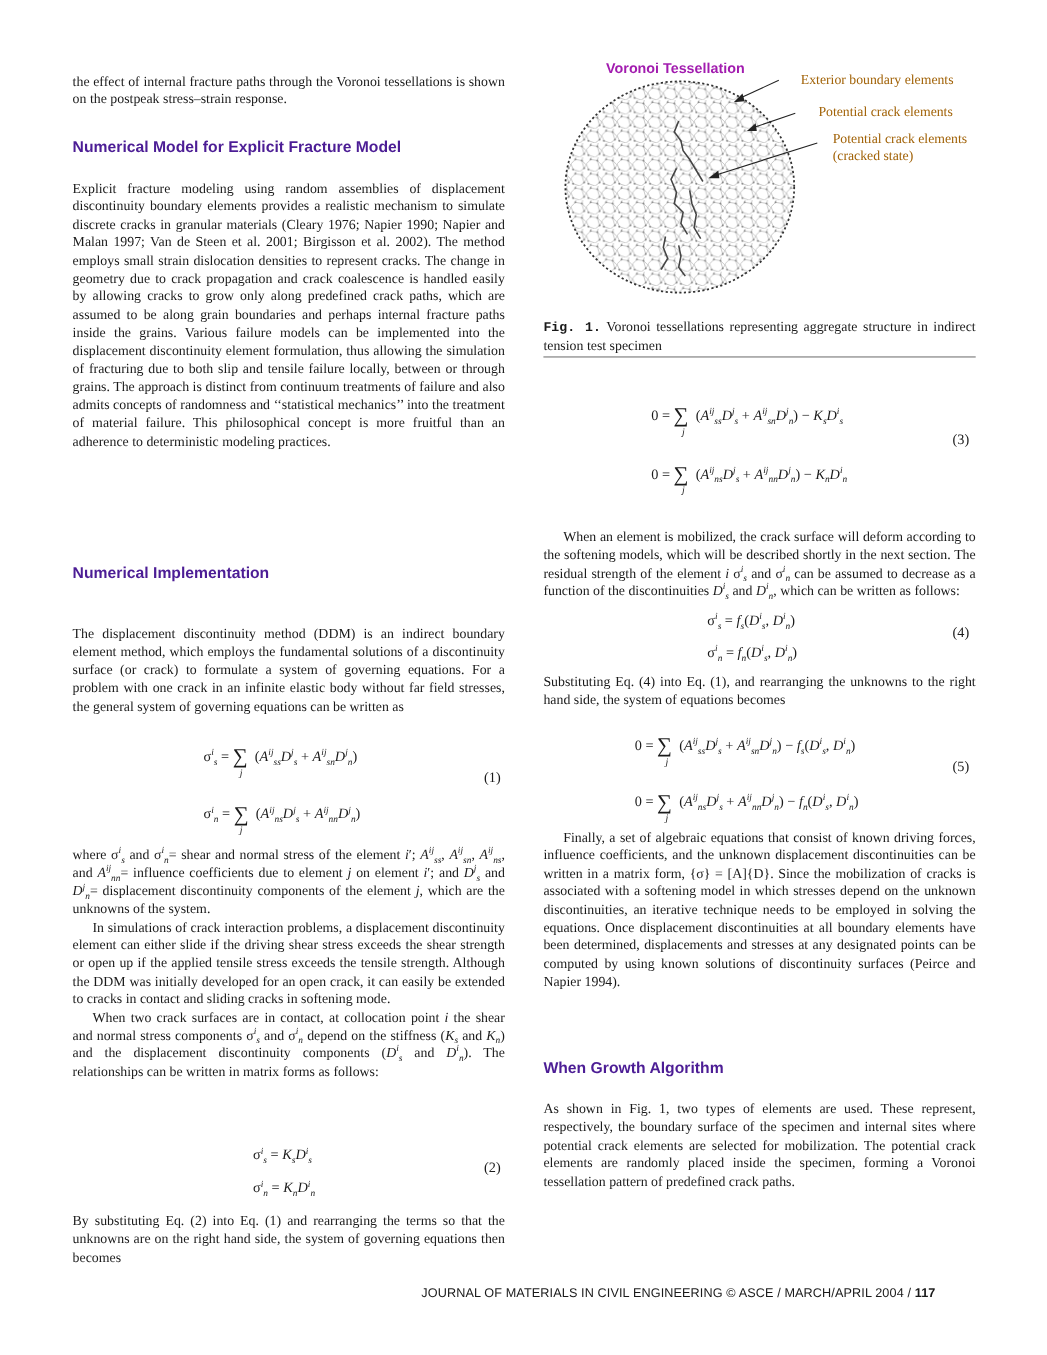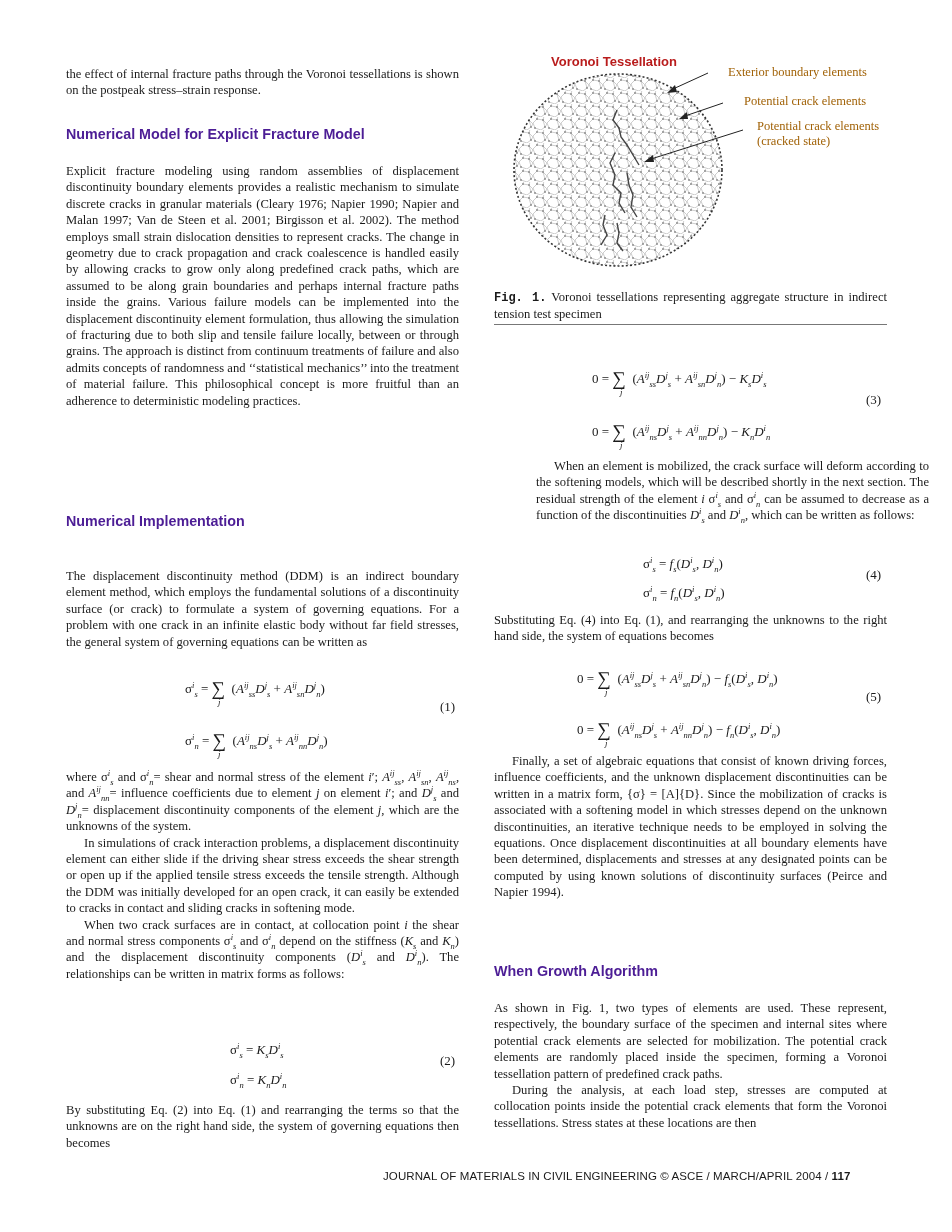--- a/index.html
+++ b/index.html
@@ -75,21 +75,21 @@
   <div class="eq" style="left:230px; top:1042px;">σ<sup><i>i</i></sup><sub><i>s</i></sub> = <i>K</i><sub><i>s</i></sub><i>D</i><sup><i>i</i></sup><sub><i>s</i></sub></div>
   <div class="eqnum" style="left:440px; top:1053px;">(2)</div>
   <div class="eq" style="left:230px; top:1072px;">σ<sup><i>i</i></sup><sub><i>n</i></sub> = <i>K</i><sub><i>n</i></sub><i>D</i><sup><i>i</i></sup><sub><i>n</i></sub></div>
 </div>
 
 <div class="col left" style="top:1102px;">
   <p>By substituting Eq. (2) into Eq. (1) and rearranging the terms so that the unknowns are on the right hand side, the system of governing equations then becomes</p>
 </div>
 
 <div>
-  <div style="position:absolute; left:551px; top:54px; font-family:'Liberation Sans',sans-serif; font-weight:bold; font-size:13px; color:#b91c1c;">Voronoi Tessellation</div>
+  <div style="position:absolute; left:551px; top:54px; font-family:'Liberation Sans',sans-serif; font-weight:bold; font-size:13px; color:#a21caf;">Voronoi Tessellation</div>
   <svg style="position:absolute; left:505px; top:65px;" width="380" height="215">
     <defs>
       <pattern id="vor" width="14" height="13" patternUnits="userSpaceOnUse">
         <path d="M0 6 L4 2 L10 3 L14 7 M4 2 L5 -2 M10 3 L11 -1 M0 6 L2 11 L8 13 M8 13 L12 10 L14 7 M12 10 L10 3" stroke="#b8b8b8" stroke-width="0.7" fill="none"></path>
         <circle cx="4" cy="2" r="0.9" fill="#888"></circle>
           <circle cx="10" cy="3" r="0.9" fill="#888"></circle>
         <circle cx="2" cy="11" r="0.9" fill="#888"></circle>
           <circle cx="12" cy="10" r="0.9" fill="#888"></circle>
       </pattern>
     </defs>
@@ -125,21 +125,21 @@
     0 = <span class="sum">∑</span>&nbsp; (<i>A</i><sup><i>ij</i></sup><sub><i>ss</i></sub><i>D</i><sup><i>j</i></sup><sub><i>s</i></sub> + <i>A</i><sup><i>ij</i></sup><sub><i>sn</i></sub><i>D</i><sup><i>j</i></sup><sub><i>n</i></sub>) − <i>K</i><sub><i>s</i></sub><i>D</i><sup><i>i</i></sup><sub><i>s</i></sub>
   </div>
   <span class="sumj" style="left:620px; top:387px;">j</span>
   <div class="eqnum" style="left:866px; top:392px;">(3)</div>
   <div class="eq" style="left:592px; top:419px;">
     0 = <span class="sum">∑</span>&nbsp; (<i>A</i><sup><i>ij</i></sup><sub><i>ns</i></sub><i>D</i><sup><i>j</i></sup><sub><i>s</i></sub> + <i>A</i><sup><i>ij</i></sup><sub><i>nn</i></sub><i>D</i><sup><i>j</i></sup><sub><i>n</i></sub>) − <i>K</i><sub><i>n</i></sub><i>D</i><sup><i>i</i></sup><sub><i>n</i></sub>
   </div>
   <span class="sumj" style="left:620px; top:440px;">j</span>
 </div>
 
-<div class="col right" style="top:458px;margin-left:42px;">
+<div class="col right" style="top:480px;">
   <p class="indent">
     <span>When an element is mobilized, the crack surface will deform according to the softening models, which will be described shortly in the next section. The residual strength of the element</span> <i>i</i> σ<sup><i>i</i></sup><sub><i>s</i></sub>
     <span>and</span> σ<sup><i>i</i></sup><sub><i>n</i></sub>
     <span>can be assumed to decrease as a function of the discontinuities</span> <i>D</i><sup><i>i</i></sup><sub><i>s</i></sub>
     <span>and</span> <i>D</i><sup><i>i</i></sup><sub><i>n</i></sub><span>, which can be written as follows:</span>
   </p>
 </div>
 
 <div>
   <div class="eq" style="left:643px; top:556px;">σ<sup><i>i</i></sup><sub><i>s</i></sub> = <i>f</i><sub><i>s</i></sub>(<i>D</i><sup><i>i</i></sup><sub><i>s</i></sub>, <i>D</i><sup><i>i</i></sup><sub><i>n</i></sub>)</div>
@@ -168,19 +168,18 @@
     <span>Finally, a set of algebraic equations that consist of known driving forces, influence coefficients, and the unknown displacement discontinuities can be written in a matrix form,</span>
     <span>{σ} = [A]{D}.</span>
     <span>Since the mobilization of cracks is associated with a softening model in which stresses depend on the unknown discontinuities, an iterative technique needs to be employed in solving the equations. Once displacement discontinuities at all boundary elements have been determined, displacements and stresses at any designated points can be computed by using known solutions of discontinuity surfaces (Peirce and Napier 1994).</span>
   </p>
 </div>
 
 <h2 style="left:494px; top:963px;">When Growth Algorithm</h2>
 
 <div class="col right" style="top:1000px;">
   <p>As shown in Fig. 1, two types of elements are used. These represent, respectively, the boundary surface of the specimen and internal sites where potential crack elements are selected for mobilization. The potential crack elements are randomly placed inside the specimen, forming a Voronoi tessellation pattern of predefined crack paths.</p>
-  <p class="indent">During the analysis, at each load step, stresses are computed at collocation points inside the potential crack elements that form the Voronoi tessellations. Stress states at these locations are then</p>
 </div>
 
 <div class="footer">
   <span>JOURNAL OF MATERIALS IN CIVIL ENGINEERING © ASCE / MARCH/APRIL 2004 /</span>
   <b>117</b>
 </div>
 
 </body></html>

